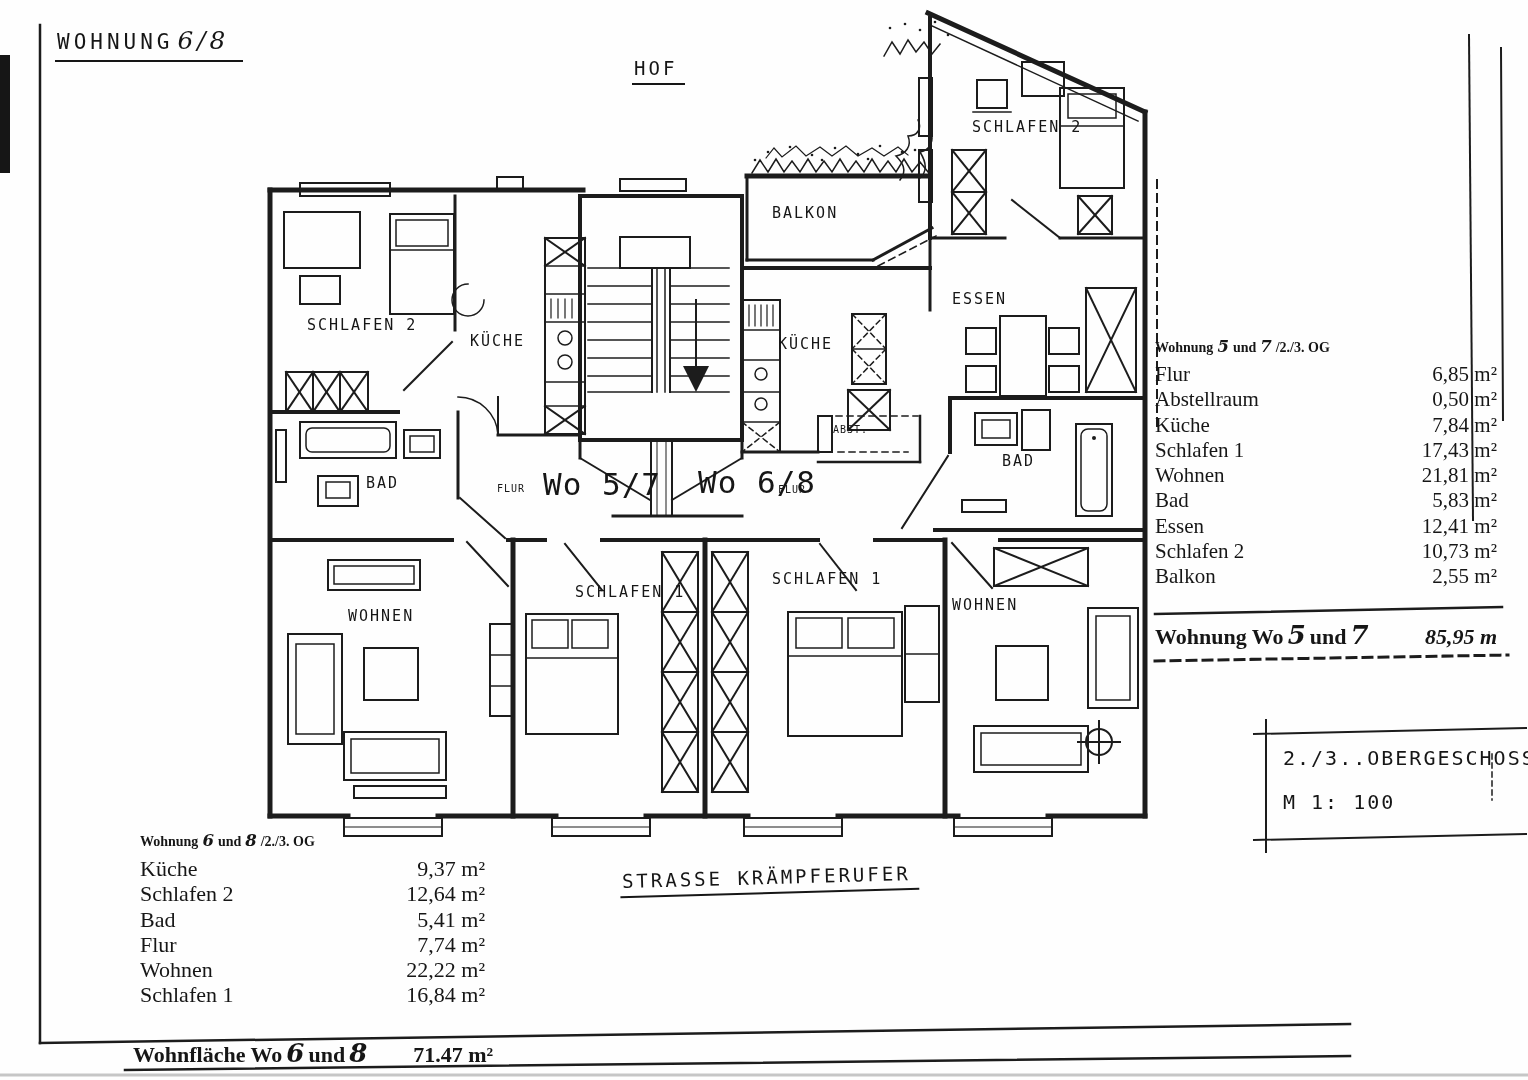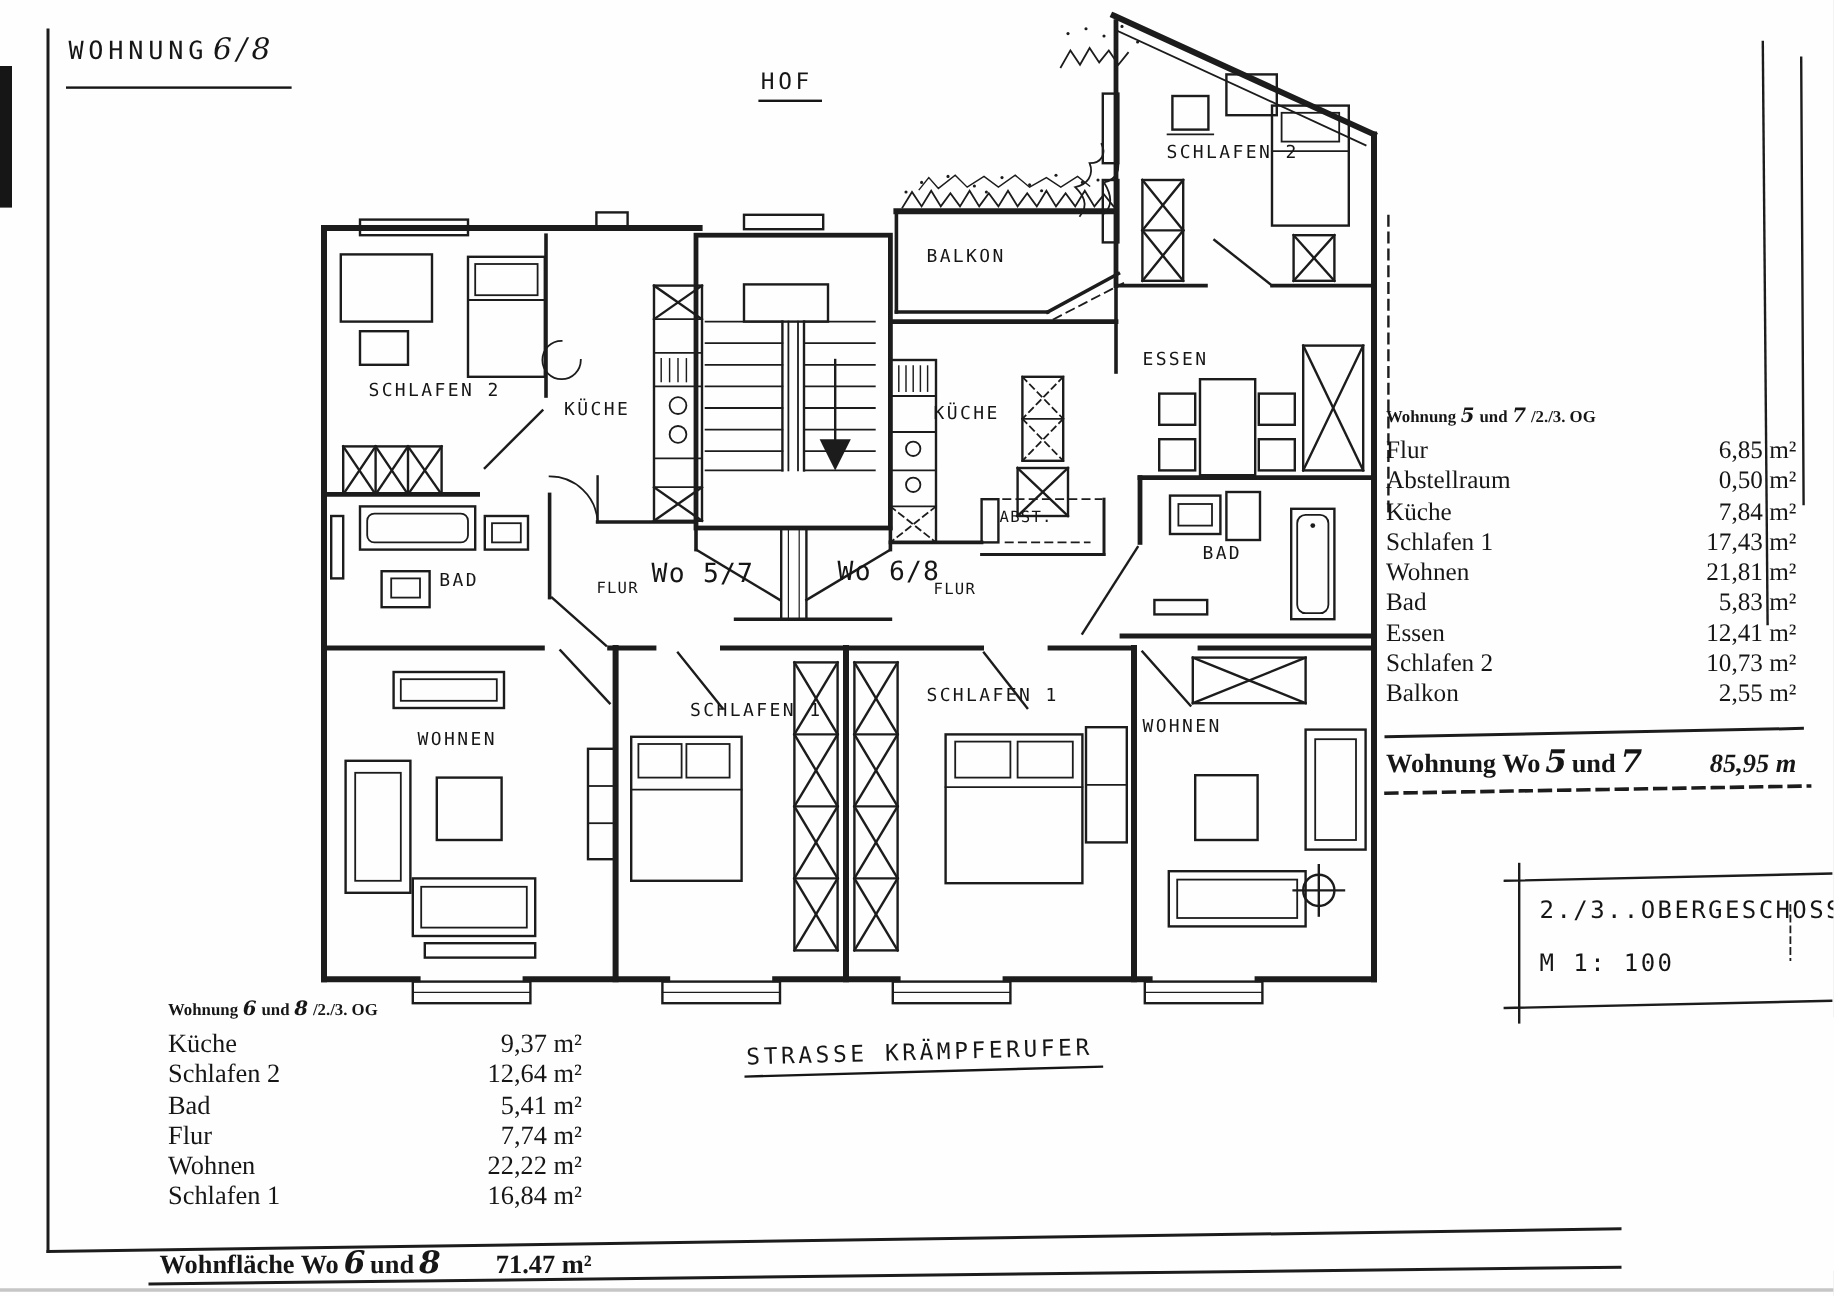--- a/index.html
+++ b/index.html
@@ -2,24 +2,24 @@
 <html><head>
 <meta charset="utf-8">
 <style>
   html,body{margin:0;padding:0;background:#e8e8e8;}
   .page{position:relative;width:1528px;height:1080px;background:#fefefe;overflow:hidden;
         font-family:"Liberation Serif",serif;color:#161616;}
   svg{position:absolute;left:0;top:0;}
   
   .rlabel{position:absolute;font-family:"DejaVu Sans Mono",monospace;letter-spacing:2px;
           font-size:15px;color:#161616;white-space:nowrap;}
-  .sm{font-size:13px;letter-spacing:1px;}
-  .big{font-size:22px;letter-spacing:1px;}
+  .sm{font-size:10px;letter-spacing:1px;}
+  .big{font-size:31px;letter-spacing:1px;}
   .head{font-size:19px;letter-spacing:3px;border-bottom:2px solid #161616;padding:0 8px 4px 2px;}
-  .title{font-size:21px;letter-spacing:4px;border-bottom:2.5px solid #161616;padding:0 10px 17px 2px;text-align:right;}
+  .title{font-size:21px;letter-spacing:4px;border-bottom:2.5px solid #161616;padding:0 10px 5px 2px;text-align:right;}
   .hw{font-family:"DejaVu Serif",serif;font-style:italic;font-size:1.18em;margin:0 4px;}
   
   .serif{font-family:"Liberation Serif",serif;}
   .tbl{position:absolute;}
   .tbl-title{font-size:14px;font-weight:bold;margin-bottom:6px;white-space:nowrap;}
   .trow{display:flex;font-size:21px;line-height:25.3px;}
   .trow .val{margin-left:auto;}
   .tot{position:absolute;display:flex;font-size:22px;font-weight:bold;white-space:nowrap;align-items:baseline;}
   .tot .val{margin-left:auto;font-style:italic;}
   .scaletext{position:absolute;font-family:"DejaVu Sans Mono",monospace;font-size:20px;

